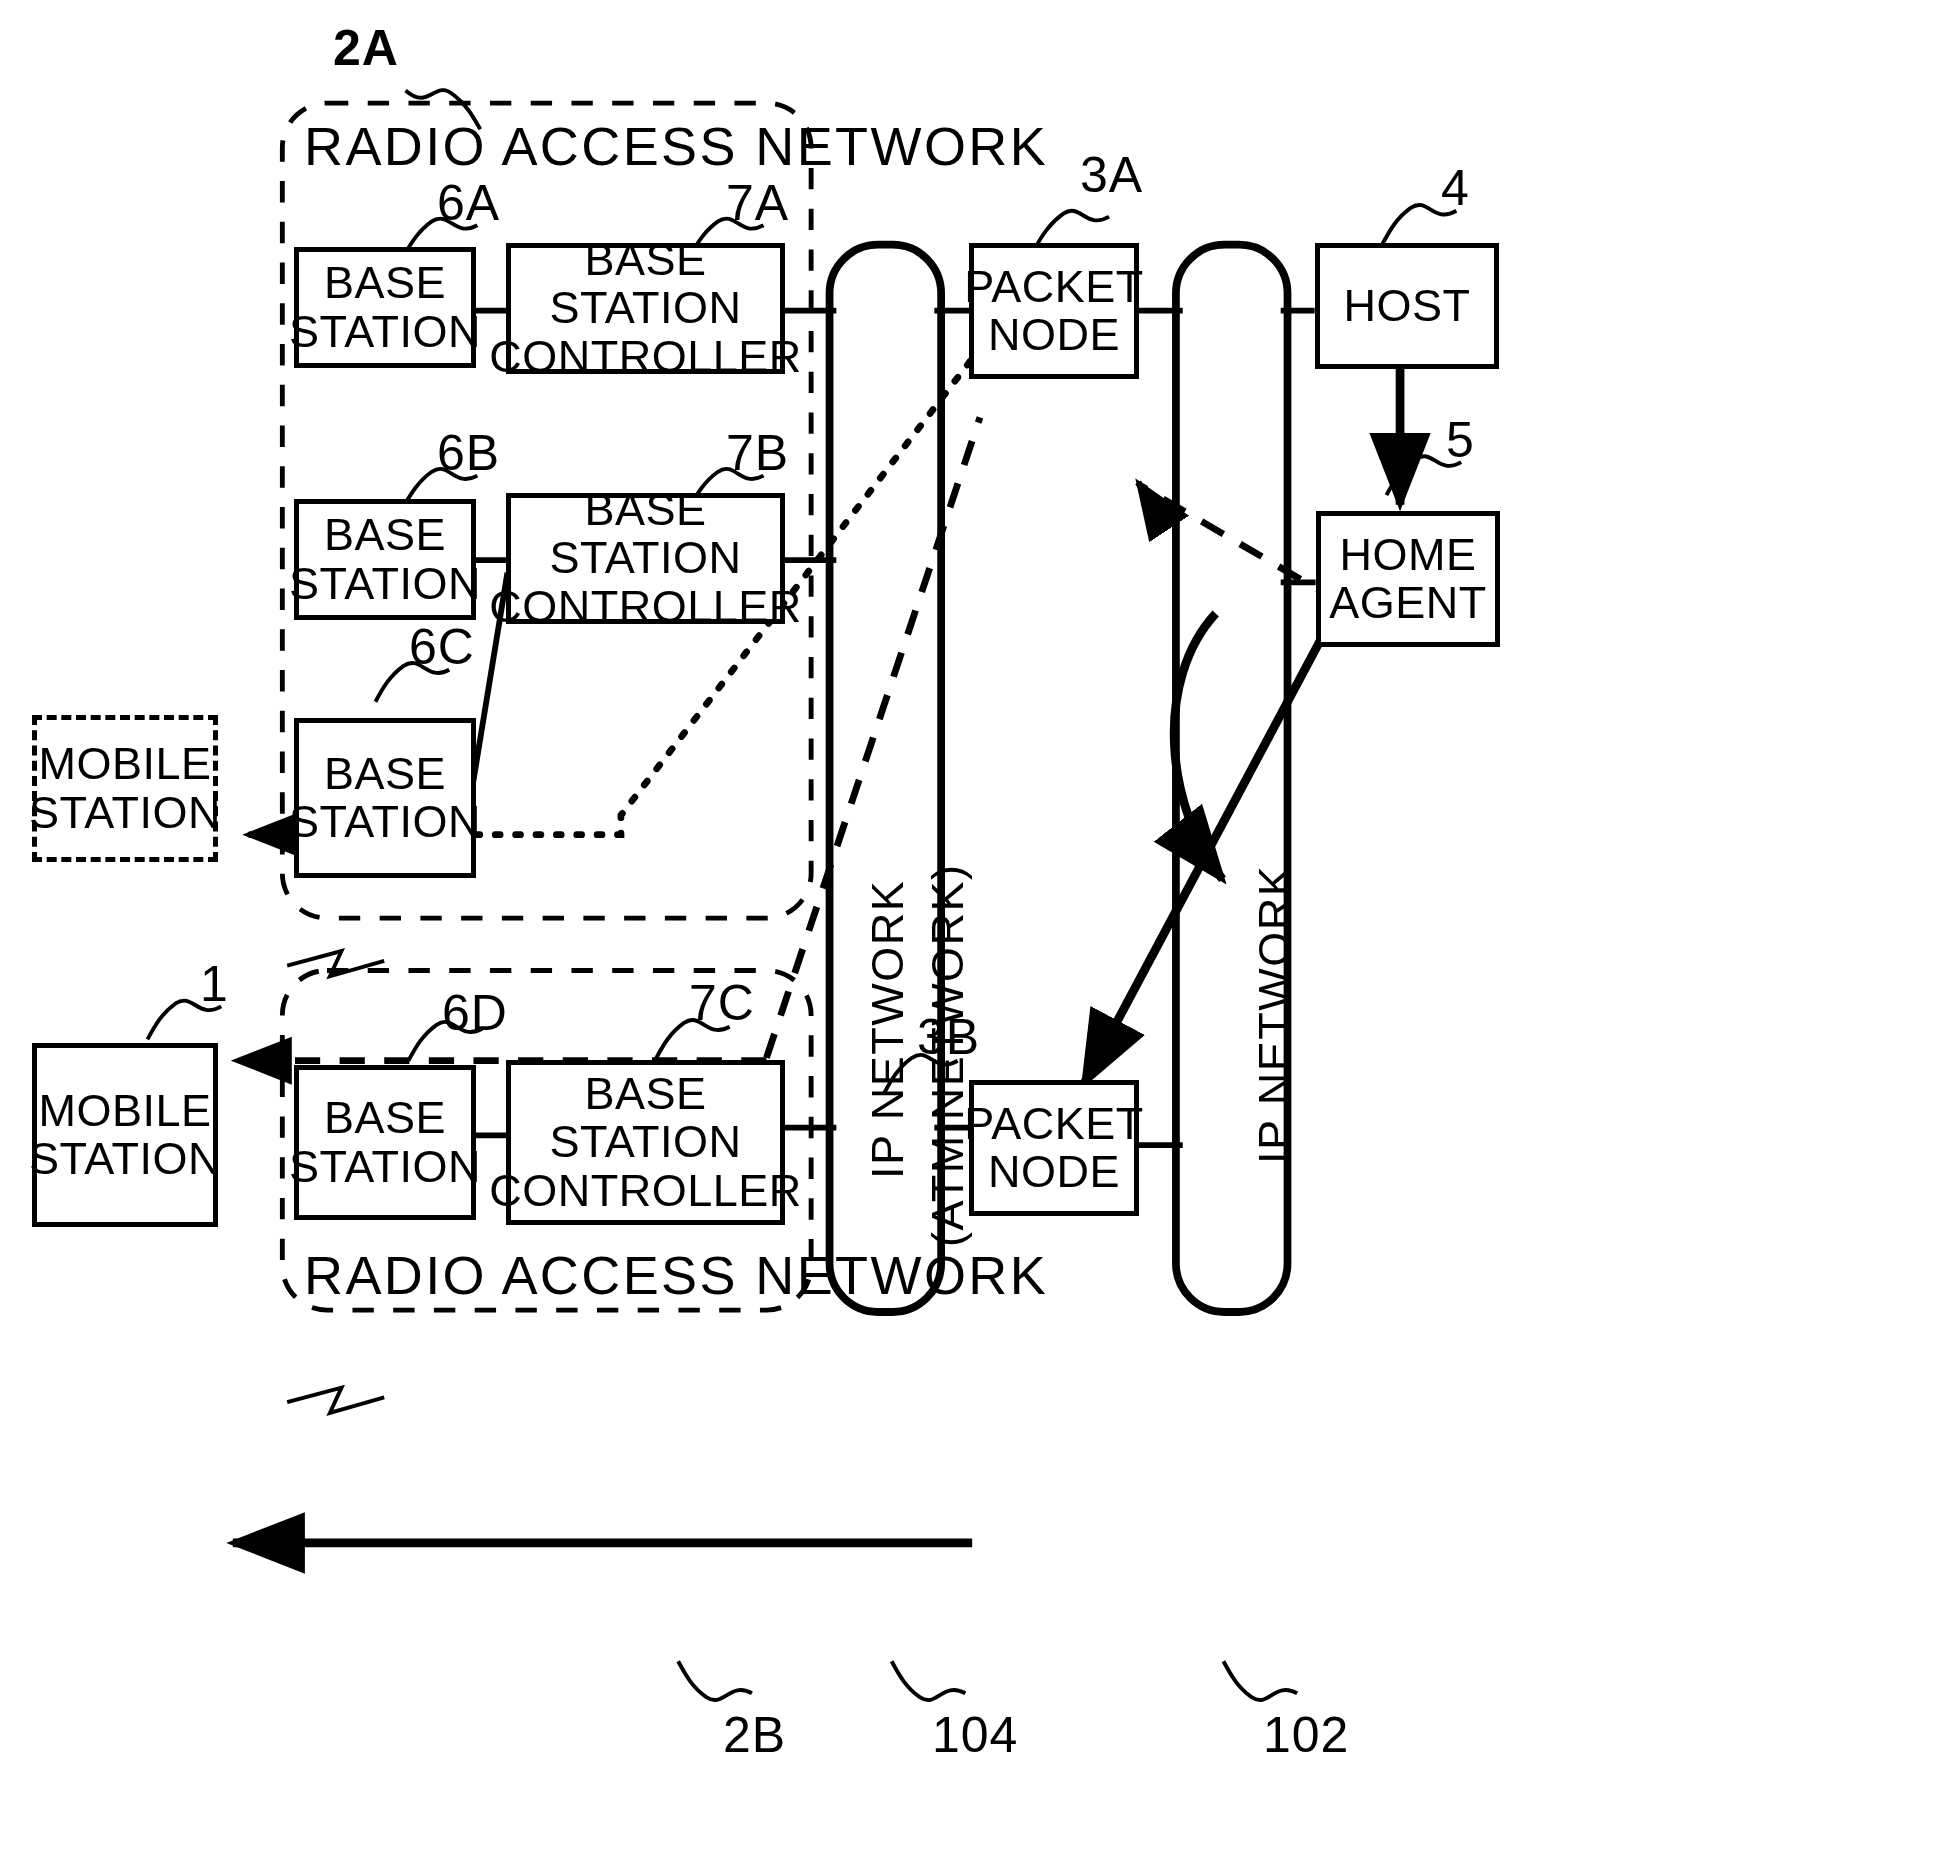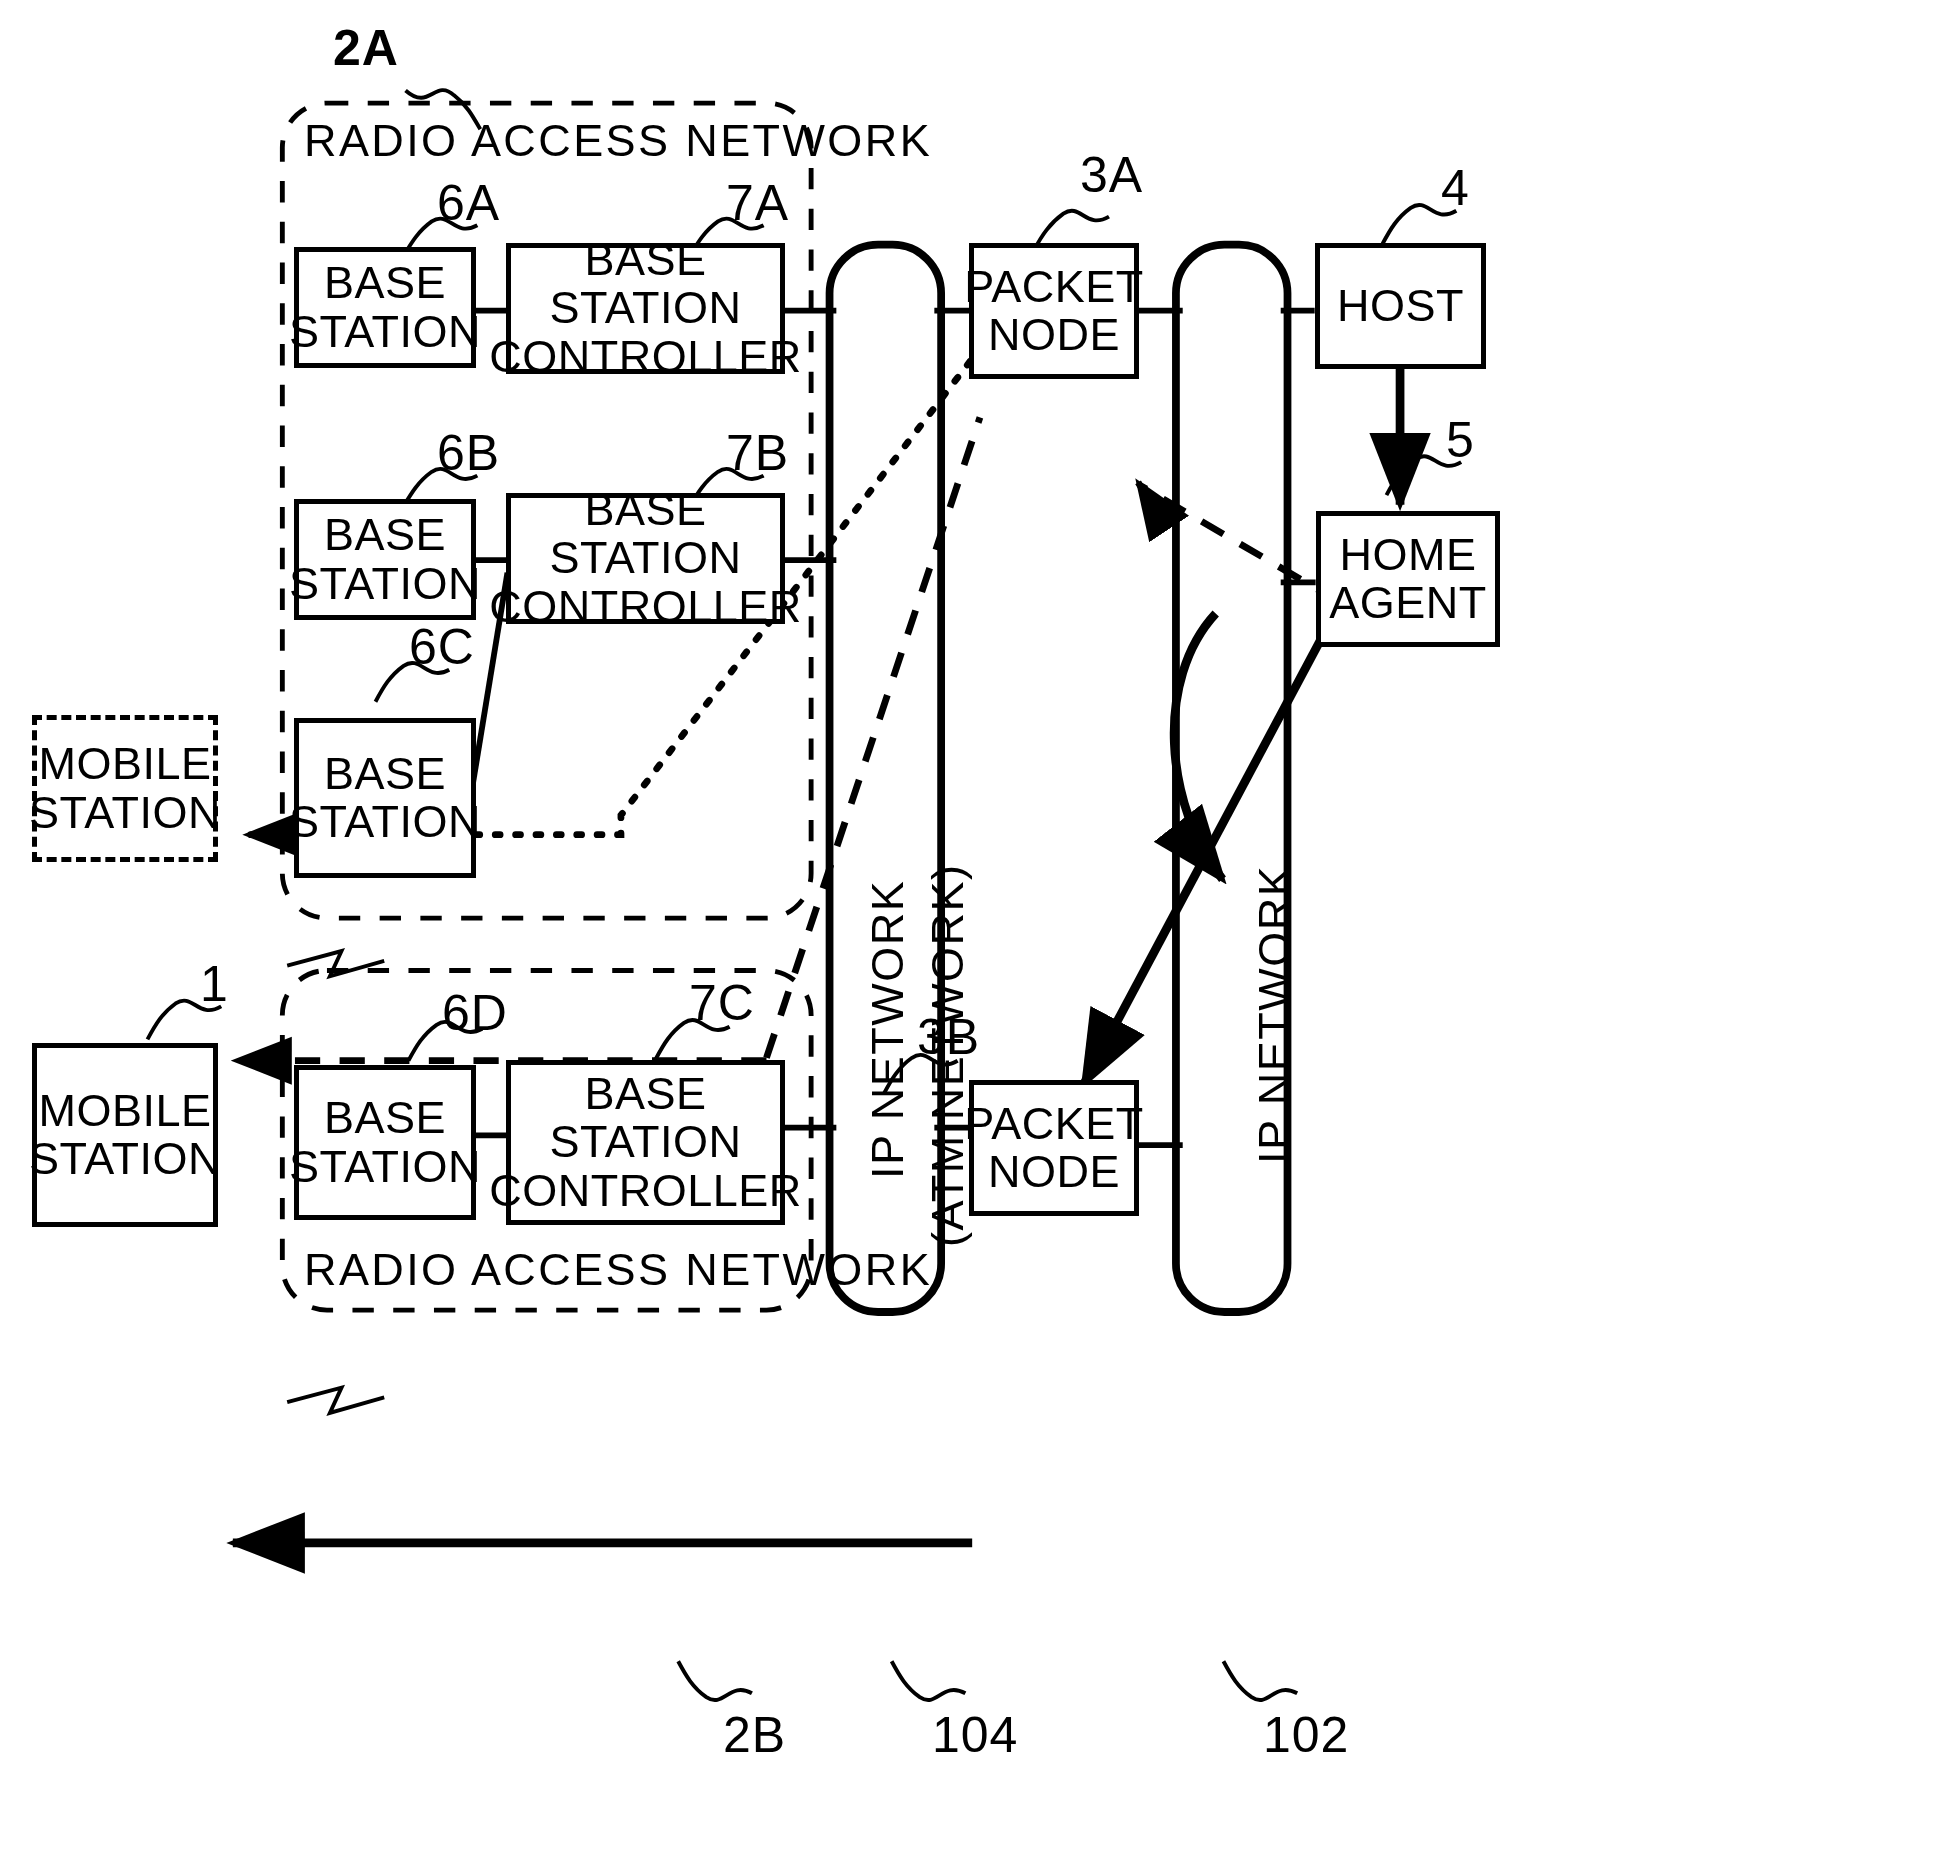--- a/index.html
+++ b/index.html
@@ -48,21 +48,21 @@
   }
   .ref-label {
     position: absolute;
     font-size: 50px;
     line-height: 1;
     letter-spacing: 1px;
     white-space: nowrap;
   }
   .zone-title {
     position: absolute;
-    font-size: 45px;
+    font-size: 54px;
     letter-spacing: 2.4px;
     white-space: nowrap;
   }
   .vert-label {
     position: absolute;
     font-size: 45px;
     letter-spacing: 1.5px;
     white-space: nowrap;
     transform-origin: 0 0;
     transform: rotate(-90deg);
@@ -197,21 +197,21 @@
     </g>
   </svg>
 
   <div class="node-box dashed" style="left:32px; top:715px; width:186px; height:147px;">
     <span class="ln">MOBILE</span>
     <span class="ln">STATION</span>
   </div>
 
   <div class="node-box" style="left:32px; top:1043px; width:186px; height:184px; top:1043px;"></div>
 
-  <div class="node-box" style="left:1315px; top:243px; width:171px; height:126px;">
+  <div class="node-box" style="left:1315px; top:243px; width:184px; height:126px;">
     <span class="ln">HOST</span>
   </div>
 
   <div class="node-box" style="left:1316px; top:511px; width:184px; height:136px;align-items:center;">
     <span class="ln">HOME</span>
     <span class="ln">AGENT</span>
   </div>
 
   <div class="node-box" style="left:969px; top:243px; width:170px; height:136px;">
     <span class="ln">PACKET</span>

